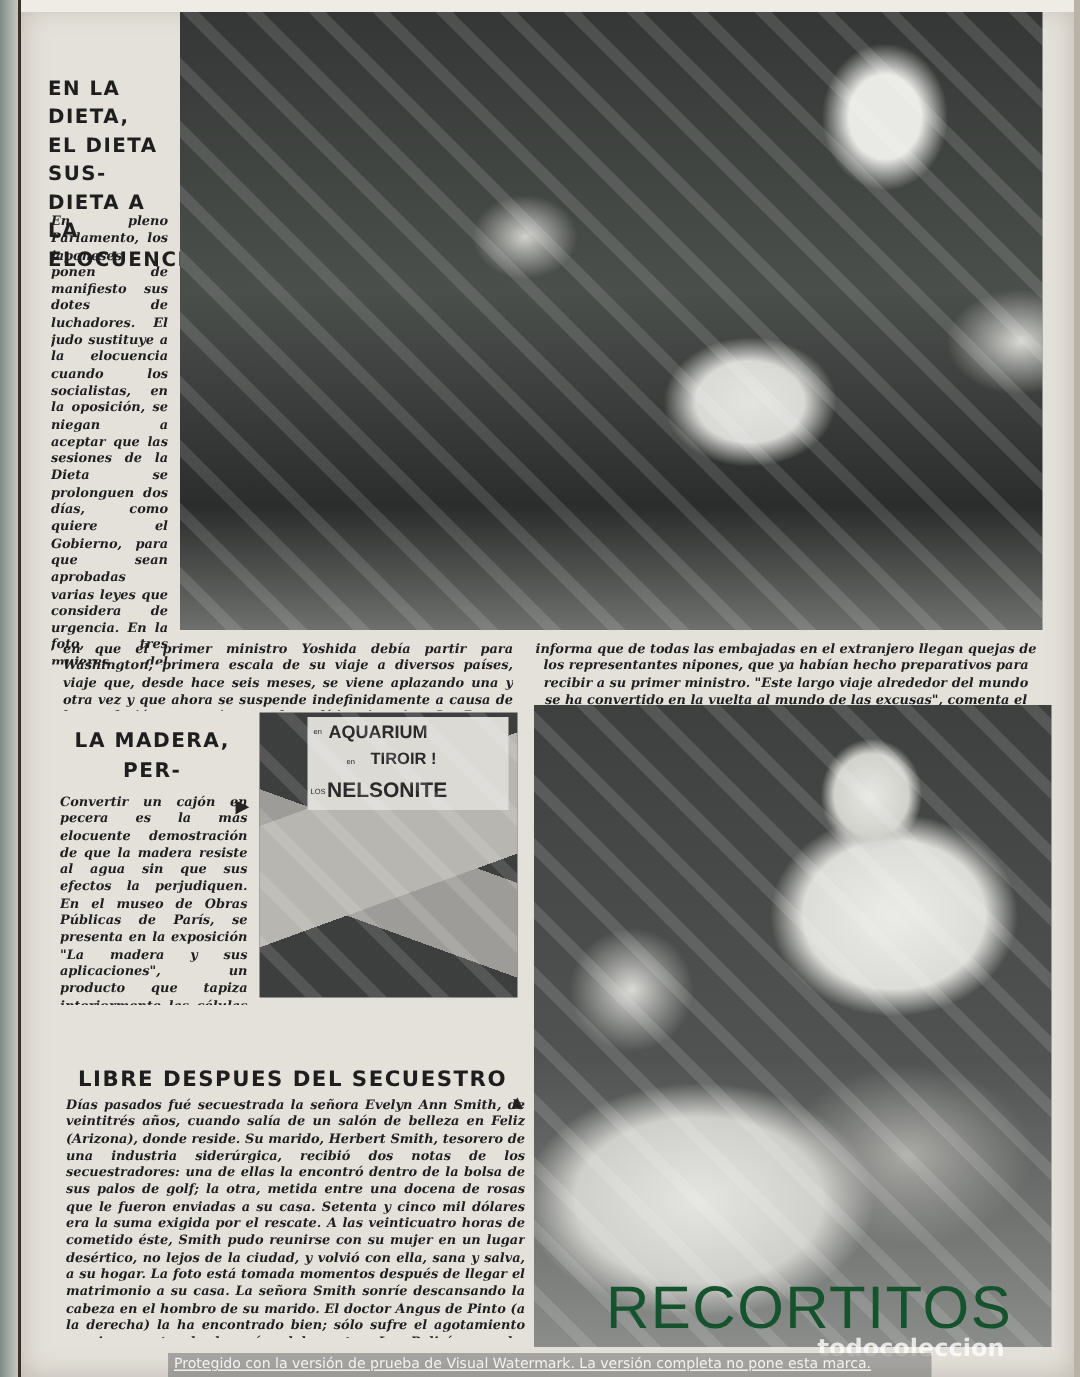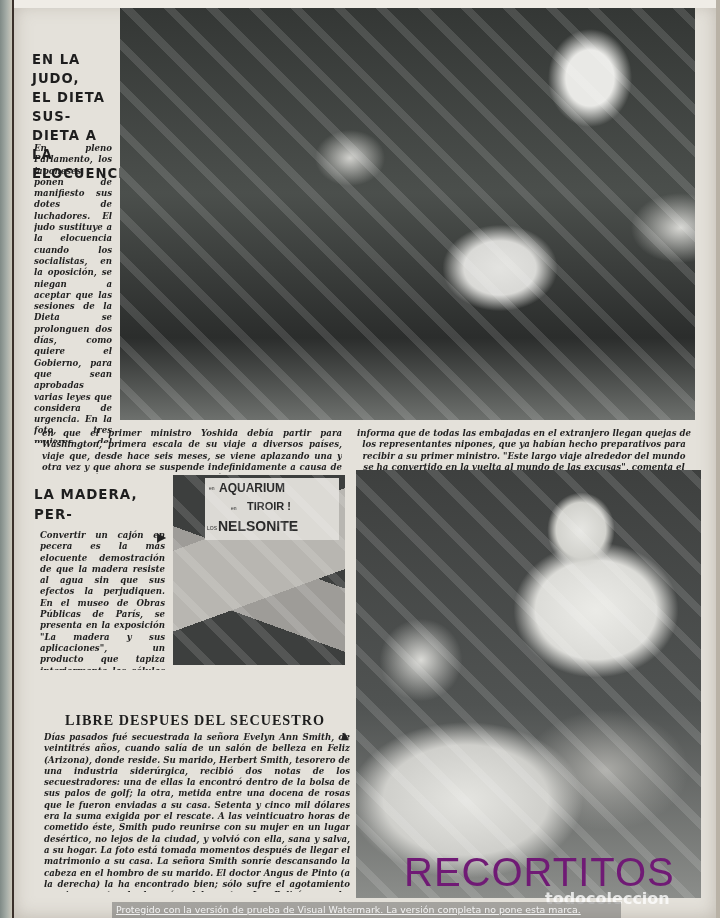--- a/index.html
+++ b/index.html
@@ -24,71 +24,71 @@
      #3d3f3e;}
   #photo-wood .sign{position:absolute;left:32px;top:3px;width:134px;height:62px;background:#dcdad5;font-family:"Liberation Sans",sans-serif;color:#2a2a2a;}
   .sign-line{position:absolute;font-weight:bold;font-size:13px;}
   #photo-kidnap{left:356px;top:470px;width:345px;height:428px;background:
      radial-gradient(ellipse 45px 50px at 225px 60px,#e6e6e2 0,#d2d2cd 55%,transparent 75%),
      radial-gradient(ellipse 110px 90px at 240px 140px,#ebebe7 0,#dcdcd8 55%,transparent 75%),
      radial-gradient(ellipse 55px 55px at 65px 190px,#dadad6 0,transparent 75%),
      radial-gradient(ellipse 150px 100px at 110px 330px,#e4e4e0 0,#cfcfcb 55%,transparent 78%),
      radial-gradient(ellipse 110px 80px at 250px 300px,#a9a9a5 0,transparent 75%),
      linear-gradient(180deg,#3e403f 0%,#505352 55%,#8b8d8a 100%);}
-  .watermark-brand{position:absolute;left:404px;top:850px;font-family:"Liberation Sans",sans-serif;font-size:40px;color:#701a75;letter-spacing:1px;font-weight:normal;}
+  .watermark-brand{position:absolute;left:404px;top:850px;font-family:"Liberation Sans",sans-serif;font-size:40px;color:#14532d;letter-spacing:1px;font-weight:normal;}
   .watermark-site{position:absolute;left:545px;top:889px;font-family:"DejaVu Sans",sans-serif;font-weight:bold;font-size:16px;color:rgba(255,255,255,.78);}
   .watermark-notice{position:absolute;left:112px;top:902px;width:505px;height:16px;background:rgba(90,90,90,.45);color:#f2f2f2;font-family:"DejaVu Sans",sans-serif;font-size:9.4px;line-height:16px;padding-left:4px;white-space:nowrap;overflow:hidden;text-decoration:underline;}
 </style>
 </head>
 <body>
 
 <div class="binding"></div>
 <div class="binding-edge"></div>
 <div class="page"></div>
 <div class="top-strip"></div>
 
 <div>
   <div class="head" style="position:absolute;left:32px;top:50px;width:82px;font-size:13.2px;line-height:19px;text-align:left;">
-    <div>EN LA JUDO,</div>
+    <div>EN LA DIETA,</div>
     <div>EL DIETA SUS-</div>
     <div>DIETA A LA</div>
     <div>ELOCUENCIA</div>
   </div>
   <div class="body-text" style="position:absolute;left:34px;top:143px;width:78px;height:300px;overflow:hidden;">En pleno Parlamento, los japoneses ponen de manifiesto sus dotes de luchadores. El judo sustituye a la elocuencia cuando los socialistas, en la oposición, se niegan a aceptar que las sesiones de la Dieta se prolonguen dos días, como quiere el Gobierno, para que sean aprobadas varias leyes que considera de urgencia. En la foto, tres mujeres del partido socialista se han apoderado del banco del "speaker" y no lo sueltan, defendidas por sus compañeros y atacadas por sus adversarios políticos. Esta formidable batalla en la Dieta nipona ocurrió la víspera del día</div>
 
   <div class="photo" id="photo-diet">
     <div class="stripes"></div>
   </div>
 
   <div class="body-text" style="position:absolute;left:42px;top:428px;width:300px;height:46px;overflow:hidden;">en que el primer ministro Yoshida debía partir para Wáshington, primera escala de su viaje a diversos países, viaje que, desde hace seis meses, se viene aplazando una y otra vez y que ahora se suspende indefinidamente a causa de la confusión que reina en la política interior. La Prensa japonesa</div>
   <div class="body-text" style="position:absolute;left:356px;top:428px;width:336px;height:46px;overflow:hidden;text-align:center;">informa que de todas las embajadas en el extranjero llegan quejas de los representantes nipones, que ya habían hecho preparativos para recibir a su primer ministro. "Este largo viaje alrededor del mundo se ha convertido en la vuelta al mundo de las excusas", comenta el diario "Yomiuri".</div>
 </div>
 
 <div>
-  <div class="head" style="position:absolute;left:34px;top:485px;width:135px;font-size:13.4px;line-height:20px;text-align:left;">
+  <div class="head" style="position:absolute;left:34px;top:485px;width:135px;font-size:13.4px;line-height:20px;text-align:center;">
     <div>LA MADERA, PER-</div>
   </div>
   <div class="body-text" style="position:absolute;left:40px;top:530px;width:125px;height:140px;overflow:hidden;">Convertir un cajón en pecera es la más elocuente demostración de que la madera resiste al agua sin que sus efectos la perjudiquen. En el museo de Obras Públicas de París, se presenta en la exposición "La madera y sus aplicaciones", un producto que tapiza interiormente las células de aquélla y forma una capa protectora que reduce los cambios de humedad con el aire ambiente. El ingeniero inventor de la "nelsonita"—así se llama el producto—ha echado peces rojos en su improvisado acuarium. Y asegura que, a pesar del remojo, la madera ni hincha, ni encoge ni se agrieta.</div>
   <span style="position:absolute;left:157px;top:530px;font-size:12px;color:#222;">▶</span>
 
   <div class="photo" id="photo-wood">
     <div class="sign">
       <span class="sign-line" style="left:4px;top:7px;font-size:5px;font-weight:normal;">en</span>
       <span class="sign-line" style="left:14px;top:3px;font-size:12px;">AQUARIUM</span>
       <span class="sign-line" style="left:26px;top:27px;font-size:5px;font-weight:normal;">en</span>
       <span class="sign-line" style="left:42px;top:22px;font-size:11px;">TIROIR !</span>
       <span class="sign-line" style="left:2px;top:47px;font-size:5px;font-weight:normal;">LOS</span>
       <span class="sign-line" style="left:13px;top:40px;font-size:14px;">NELSONITE</span>
     </div>
     <div class="stripes"></div>
   </div>
 </div>
 
 <div>
-  <div class="head" style="position:absolute;left:40px;top:712px;width:310px;font-size:14.2px;text-align:center;font-family:Liberation Serif, serif;">LIBRE DESPUES DEL SECUESTRO</div>
+  <div class="head" style="position:absolute;left:40px;top:712px;width:310px;font-size:14.2px;text-align:center;">LIBRE DESPUES DEL SECUESTRO</div>
   <div class="body-text" style="position:absolute;left:44px;top:732px;width:306px;height:160px;overflow:hidden;">Días pasados fué secuestrada la señora Evelyn Ann Smith, de veintitrés años, cuando salía de un salón de belleza en Feliz (Arizona), donde reside. Su marido, Herbert Smith, tesorero de una industria siderúrgica, recibió dos notas de los secuestradores: una de ellas la encontró dentro de la bolsa de sus palos de golf; la otra, metida entre una docena de rosas que le fueron enviadas a su casa. Setenta y cinco mil dólares era la suma exigida por el rescate. A las veinticuatro horas de cometido éste, Smith pudo reunirse con su mujer en un lugar desértico, no lejos de la ciudad, y volvió con ella, sana y salva, a su hogar. La foto está tomada momentos después de llegar el matrimonio a su casa. La señora Smith sonríe descansando la cabeza en el hombro de su marido. El doctor Angus de Pinto (a la derecha) la ha encontrado bien; sólo sufre el agotamiento nervioso natural después del susto. La Policía no ha manifestado si Smith llegó a entregar los setenta y cinco mil dólares exigidos. Tres días después ha caído en manos de los agentes el autor del rapto. Se trata de un ex presidiario llamado Joseph Daniel Marsi, de cuarenta y un años. Cuando lo encontró la Policía estaba a punto de volverse loco de sed y de agotamiento en pleno desierto.</div>
   <span style="position:absolute;left:341px;top:730px;font-size:10px;color:#222;">▲</span>
 
   <div class="photo" id="photo-kidnap">
     <div class="stripes"></div>
   </div>
 </div>
 
 <div class="watermark-brand">RECORTITOS</div>
 <div class="watermark-site">todocoleccion</div>

